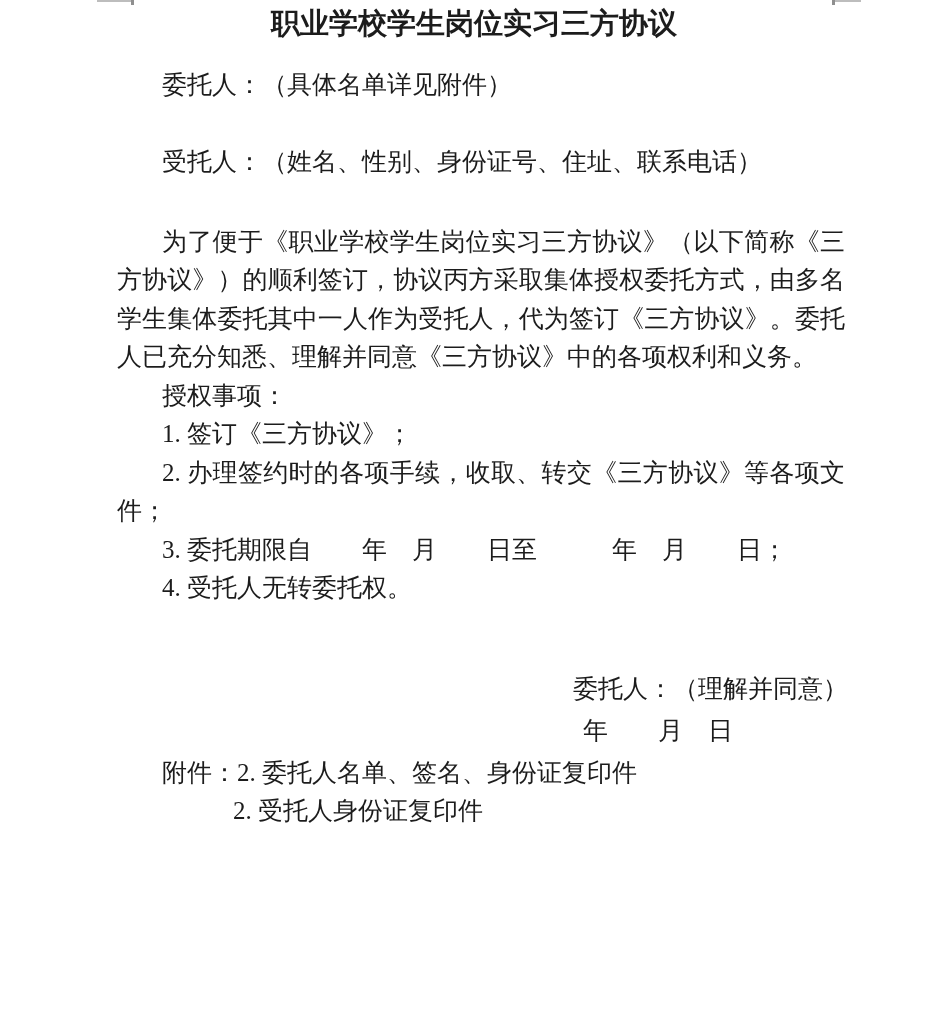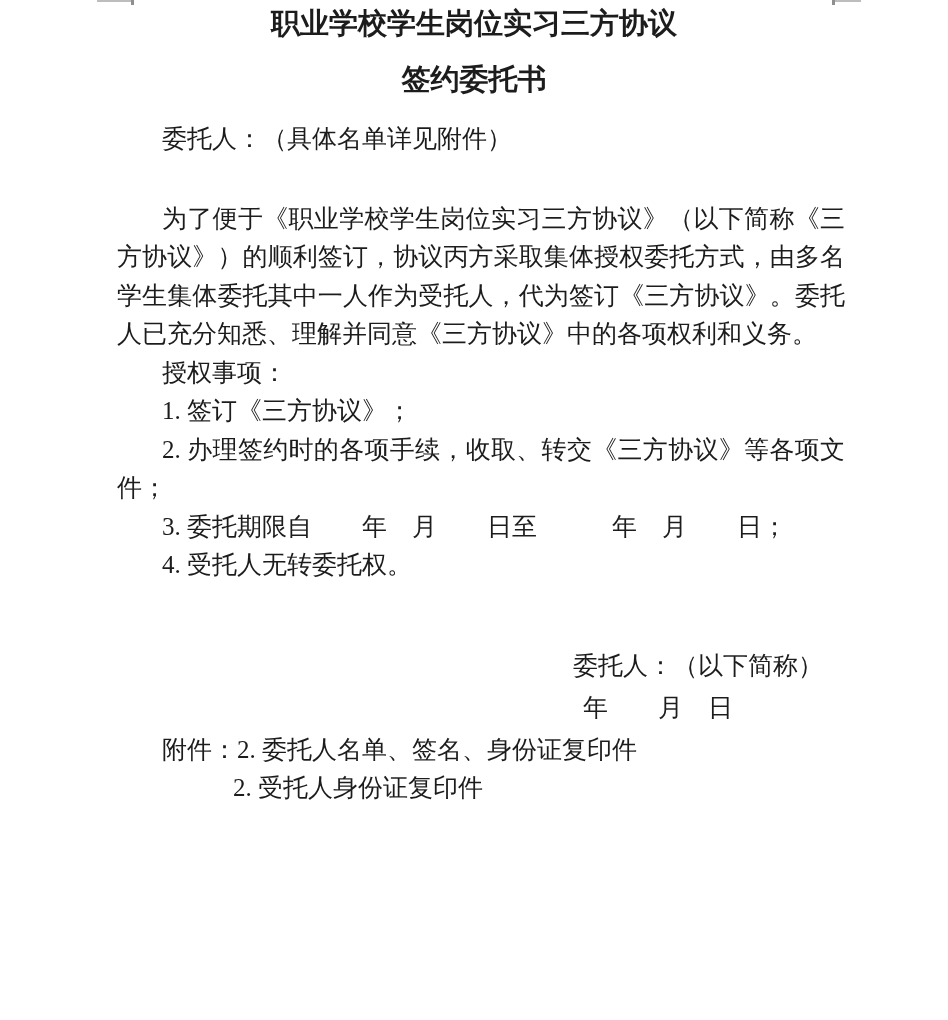--- a/index.html
+++ b/index.html
@@ -71,35 +71,35 @@
 <div class="page">
 
   <div class="crop crop-left">
       <i></i>
     </div>
   <div class="crop crop-right">
       <i></i>
     </div>
 
   <h1 class="title">职业学校学生岗位实习三方协议</h1>
-  <h2 class="subtitle">签约委托书</h2>
 
   <p class="ln ind mt-principal">委托人：（具体名单详见附件）</p>
+  <p class="ln ind mt-blank">受托人：（姓名、性别、身份证号、住址、联系电话）</p>
 
   <p class="ln ind j mt-intro">为了便于《职业学校学生岗位实习三方协议》（以下简称《三方协议》）的顺利签订，协议丙方采取集体授权委托方式，由多名学生集体委托其中一人作为受托人，代为签订《三方协议》。委托人已充分知悉、理解并同意《三方协议》中的各项权利和义务。</p>
 
   <p class="ln ind">授权事项：</p>
   <p class="ln ind">1. 签订《三方协议》；</p>
   <p class="ln ind j">2. 办理签约时的各项手续，收取、转交《三方协议》等各项文件；</p>
   <p class="ln ind">3. 委托期限自　　年　月　　日至　　　年　月　　日；</p>
   <p class="ln ind">4. 受托人无转委托权。</p>
 
 
   <div class="sig">
-    <p>委托人：（以下简称）</p>
+    <p>委托人：（理解并同意）</p>
     <p class="date">年　　月　日</p>
   </div>
 
   <div class="att">
     <p class="ln ind">附件：2. 委托人名单、签名、身份证复印件</p>
     <p class="ln att2">2. 受托人身份证复印件</p>
   </div>
 
 </div>
 

